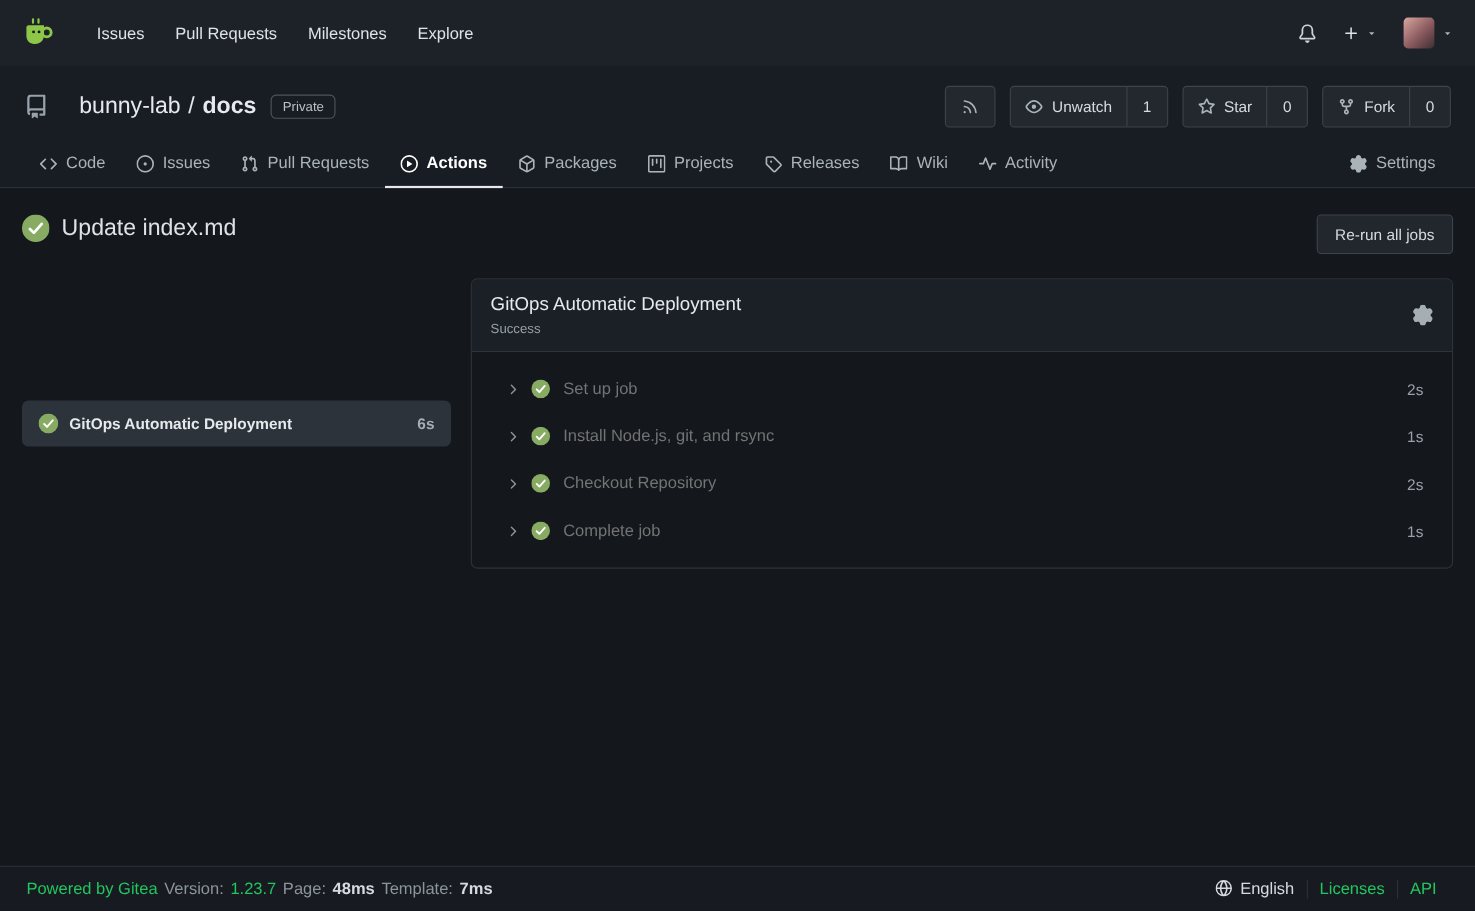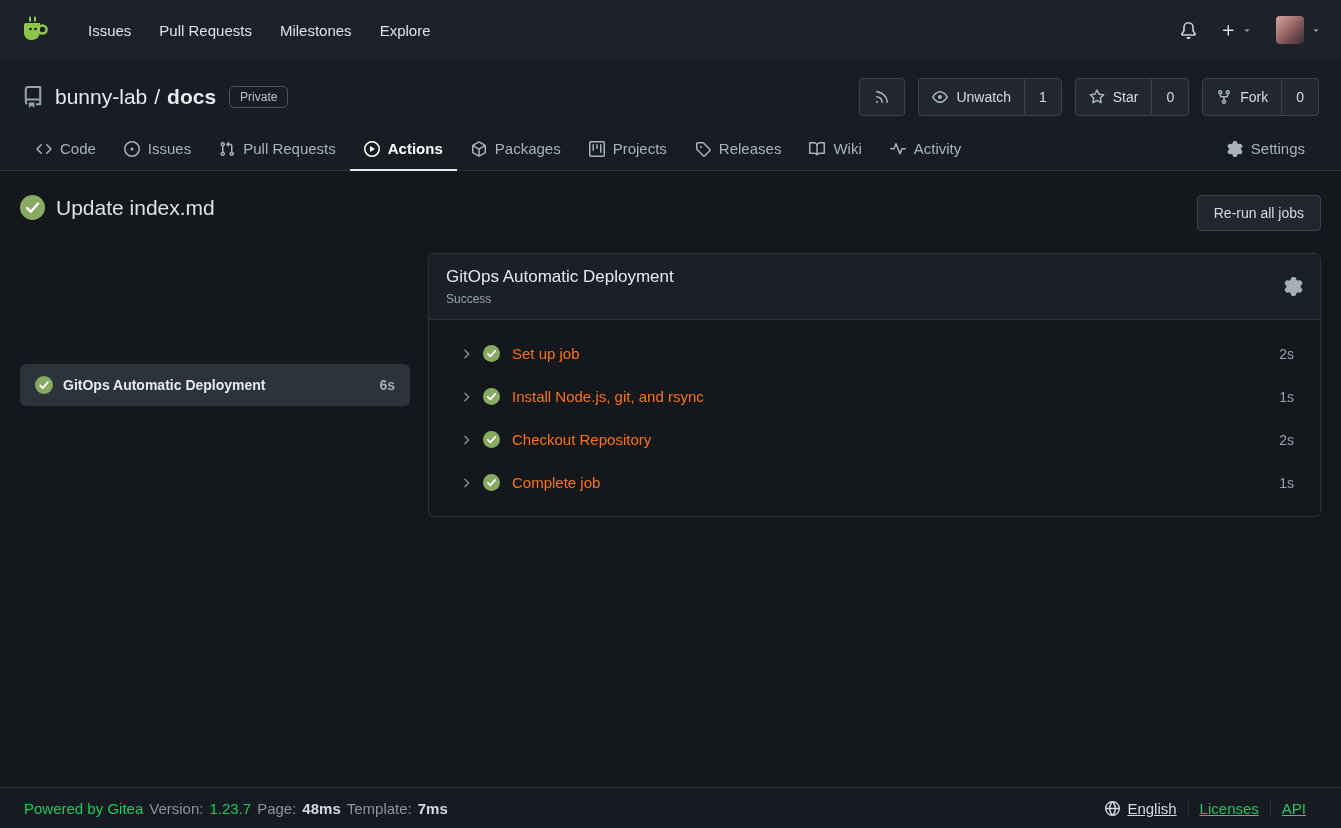--- a/index.html
+++ b/index.html
@@ -29,21 +29,21 @@
   .avatar-btn { display: flex; align-items: center; gap: 7px; cursor: pointer; }
   .avatar {
     width: 28px; height: 28px; border-radius: 4px;
     background: linear-gradient(135deg, #d9a7a0 0%, #8a5a5e 55%, #3c2f33 100%);
   }
 
   
   .repo-header { background: #181d23; padding: 18px 22px 0 22px; border-bottom: 1px solid #2b3138; flex-shrink: 0; }
   .repo-title-row { display: flex; align-items: center; }
   .repo-icon { color: #99a2ab; }
-  .repo-title { font-size: 21px; margin-left: 11px; color: #e6eaee; display: flex; align-items: flex-end; }
+  .repo-title { font-size: 21px; margin-left: 28px; color: #e6eaee; display: flex; align-items: flex-end; }
   .repo-owner { font-weight: 500; }
   .repo-slash { margin: 0 7px; font-weight: 400; }
   .repo-name { font-weight: 700; }
   .private-badge {
     margin-left: 13px; font-size: 12px; color: #b9c0c7; border: 1px solid #4b545e;
     border-radius: 5px; padding: 3px 10px;
   }
   .repo-actions { margin-left: auto; display: flex; align-items: center; gap: 13px; }
   .btn-group {
     display: inline-flex; border: 1px solid #3b434c; border-radius: 4px;
@@ -89,33 +89,33 @@
 
   .panel { flex: 1; border: 1px solid #2c333b; border-radius: 6px; overflow: hidden; background: #14171c; }
   .panel-header { background: #1b2027; padding: 13px 17px; border-bottom: 1px solid #2c333b; display: flex; }
   .panel-title { font-size: 17px; color: #e6eaee; font-weight: 500; }
   .panel-status { font-size: 12px; color: #98a1a9; margin-top: 5px; }
   .gear-btn { margin-left: auto; align-self: center; color: #a6aeb5; cursor: pointer; }
 
   .steps { padding: 12px 0; }
   .step { display: flex; align-items: center; gap: 10px; padding: 13px 26px 13px 30px; cursor: pointer; }
   .chev { color: #8b949d; }
-  .step-name { font-size: 15px; color: #f97316; margin-left: 2px; }
+  .step-name { font-size: 15px; color: #737373; margin-left: 2px; }
   .step-dur { margin-left: auto; font-size: 14px; color: #98a1a9; }
 
   
   .footer {
     display: flex; align-items: center; padding: 10px 24px; border-top: 1px solid #2b3138;
     background: #171b21; font-size: 15px; color: #8b949d; flex-shrink: 0; height: 41px;
   }
   .f-left { display: flex; align-items: center; gap: 6px; }
   .link { color: #22c55e; cursor: pointer; }
   .f-strong { color: #d6dbe0; font-weight: 700; }
   .f-right { margin-left: auto; display: flex; align-items: center; }
-  .f-item { display: flex; align-items: center; gap: 7px; padding: 0 11px; text-decoration: underline; }
+  .f-item { display: flex; gap: 7px; padding: 0 11px; }
   .f-item + .f-item { border-left: 1px solid #2b3138; }
   .f-lang { color: #d6dbe0; cursor: pointer; }
 </style>
 </head>
 <body>
 
 <nav class="navbar">
   <span class="logo">
     <svg width="32" height="32" viewBox="0 0 32 32">
       <circle cx="22.5" cy="15.5" r="4" fill="none" stroke="#8ec64a" stroke-width="2.6"></circle>

